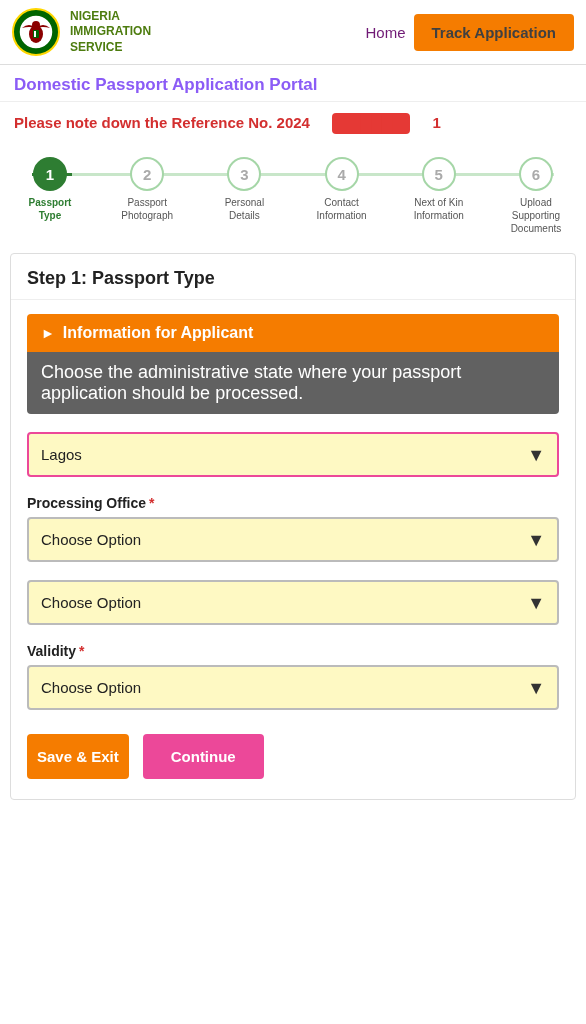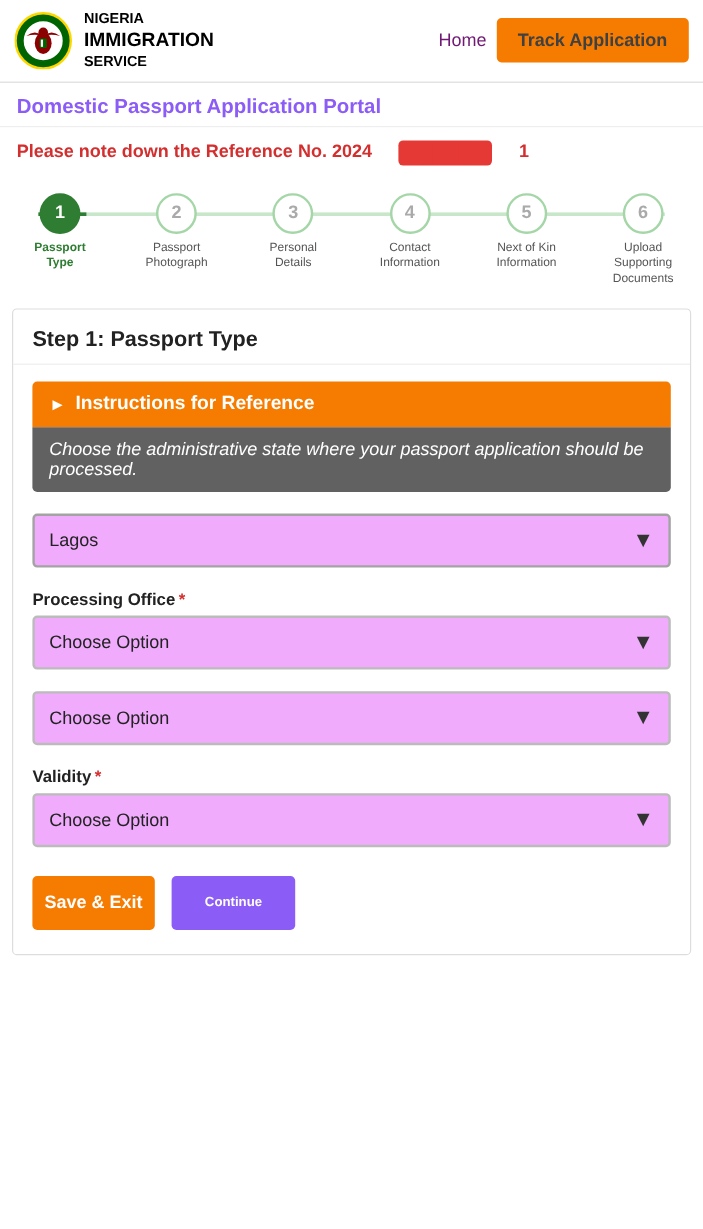--- a/index.html
+++ b/index.html
@@ -27,21 +27,21 @@
       align-items: center;
       gap: 10px;
     }
     .logo-icon {
       width: 48px;
       height: 48px;
     }
     .logo-text {
       font-weight: bold;
       font-size: 13px;
-      color: #000000;
+      color: #4d7c0f;
       line-height: 1.3;
       text-transform: uppercase;
     }
     .header-nav {
       display: flex;
       align-items: center;
       gap: 8px;
     }
     .nav-home {
       font-size: 15px;
@@ -183,44 +183,43 @@
       cursor: pointer;
     }
     .instructions-bar .arrow {
       font-size: 14px;
     }
     .instructions-tooltip {
       margin: 0 16px;
       background: #616161;
       color: #fff;
       padding: 10px 14px;
-      font-size: 15px;
+      font-size: 18px;
       border-radius: 0 0 4px 4px;
-      font-style: italic;
     }
 
     
     .field-group {
       margin: 18px 16px 0 16px;
     }
     .field-label {
       font-size: 14px;
       font-weight: 600;
       color: #222;
       margin-bottom: 6px;
     }
     .field-label .required {
       color: #d32f2f;
       margin-left: 3px;
     }
     .select-wrapper {
       position: relative;
-      border: 2px solid #a3a3a3;
-      border-radius: 4px;
-      background: #f0abfc;
+      border: 2px solid #ec4899;
+      border-radius: 4px;
+      background: #fef9c3;
     }
     .select-wrapper.default-border {
       border-color: #bbb;
     }
     .select-field {
       width: 100%;
       padding: 12px 40px 12px 12px;
       font-size: 15px;
       color: #222;
       background: transparent;
@@ -250,25 +249,25 @@
       background: #f57c00;
       color: #fff;
       border: none;
       padding: 14px 10px;
       font-size: 15px;
       font-weight: bold;
       border-radius: 4px;
       cursor: pointer;
     }
     .btn-continue {
-      background: #8b5cf6;
+      background: #ec4899;
       color: #fff;
       border: none;
       padding: 14px 28px;
-      font-size: 11px;
+      font-size: 15px;
       font-weight: bold;
       border-radius: 4px;
       cursor: pointer;
     }
   </style>
 </head>
 <body>
 
 <div class="header">
   <div class="logo-area">
@@ -283,21 +282,21 @@
       <path d="M38 20 Q31 14 24 20 Q31 18 38 20Z" fill="#8B0000"></path>
 
       <circle cx="24" cy="17" r="4" fill="#8B0000"></circle>
 
       <rect x="21" y="22" width="6" height="8" rx="1" fill="#006400"></rect>
       <rect x="22" y="23" width="2" height="6" fill="#fff"></rect>
       <rect x="24" y="23" width="2" height="6" fill="#006400"></rect>
     </svg>
     <div>
       <div class="logo-text" style="font-size:12px">NIGERIA</div>
-      <div class="logo-text" style="font-size:16px">IMMIGRATION</div>
+      <div class="logo-text" style="font-size:12px">IMMIGRATION</div>
       <div class="logo-text" style="font-size:12px">SERVICE</div>
     </div>
   </div>
   <div class="header-nav">
     <span class="nav-home">Home</span>
     <button class="track-btn">Track Application</button>
   </div>
 </div>
 
 <div class="page-title-bar">Domestic Passport Application Portal</div>
@@ -336,21 +335,21 @@
     <div class="step-circle">6</div>
     <div class="step-label">Upload<br>Supporting<br>Documents</div>
   </div>
 </div>
 
 <div class="main-card">
   <div class="card-title">Step 1: Passport Type</div>
 
   <div class="instructions-bar">
     <span class="arrow">►</span>
-    <span>Instructions for Reference</span>
+    <span>Information for Applicant</span>
   </div>
   <div class="instructions-tooltip">Choose the administrative state where your passport application should be processed.</div>
 
   <div class="field-group">
     <div class="select-wrapper">
       <select class="select-field">
         <option value="Lagos" selected="">Lagos</option>
         <option value="Abuja">Abuja</option>
         <option value="Kano">Kano</option>
       </select>

